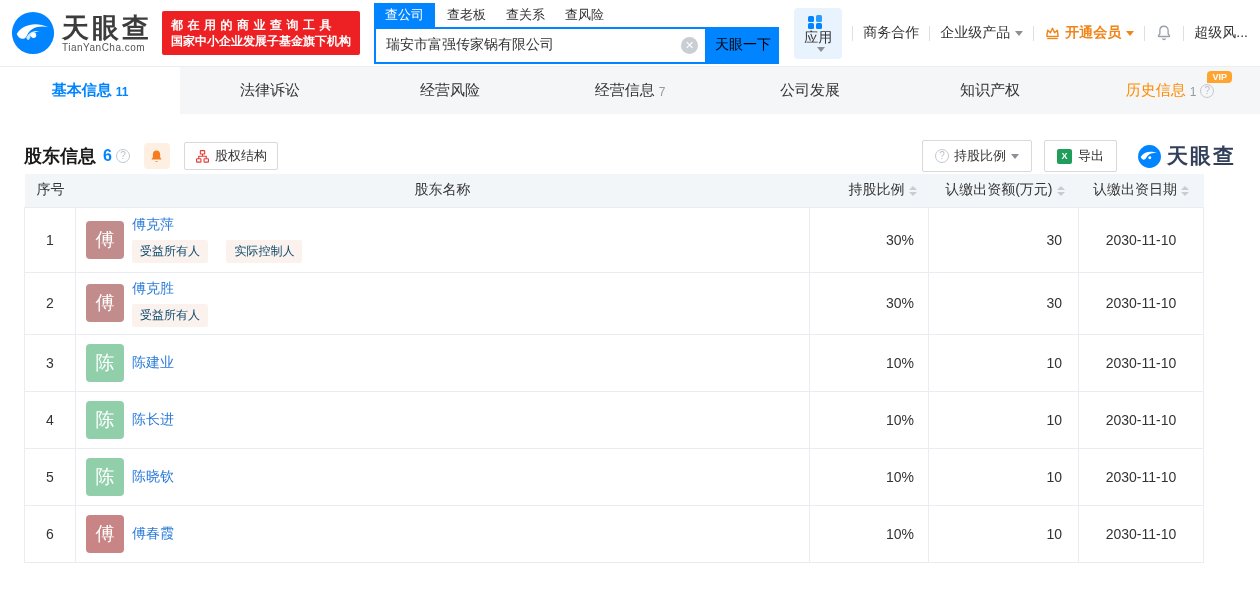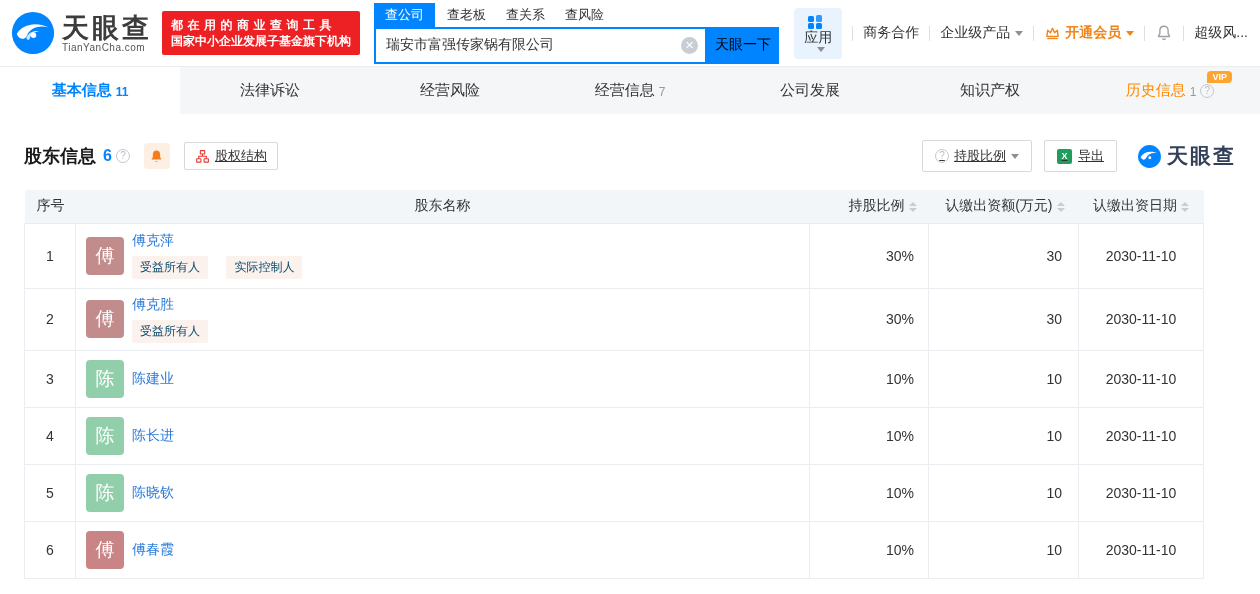--- a/index.html
+++ b/index.html
@@ -44,25 +44,25 @@
   .ptab.active { background:#fff; color:#0084ff; font-weight:bold; }
   .ptab-count { font-size:12px; color:#999; margin-left:4px; margin-top:2px; }
   .ptab.active .ptab-count { color:#0084ff; }
   .ptab.vip-tab { color:#ff8a00; }
   .vip-badge { position:absolute; top:4px; right:28px; background:#ffa42e; color:#fff; font-size:9px; font-weight:bold; padding:1px 5px; border-radius:4px 4px 4px 0; }
   .qmark { display:inline-block; width:14px; height:14px; border:1px solid #c3c7cf; border-radius:50%; color:#b9bec8; font-size:10px; line-height:12px; text-align:center; margin-left:4px; }
   .qmark::before { content:"?"; }
 
   
   .content { padding:26px 24px 0; }
-  .secbar { display:flex; align-items:center; margin-bottom:18px; }
+  .secbar { display:flex; align-items:center; margin-bottom:2px; }
   .sec-title { font-size:18px; font-weight:bold; color:#1a1a1a; }
   .sec-count { font-size:16px; font-weight:bold; color:#0084ff; margin-left:7px; }
   .bell-chip { width:26px; height:26px; background:#fdf0e3; border-radius:4px; display:flex; align-items:center; justify-content:center; margin-left:14px; cursor:pointer; }
-  .btn { display:inline-flex; align-items:center; border:1px solid #d9d9d9; border-radius:2px; background:#fff; font-size:13px; color:#333; padding:6px 12px; cursor:pointer;text-decoration:underline; }
+  .btn { display:inline-flex; align-items:center; border:1px solid #d9d9d9; border-radius:2px; background:#fff; font-size:13px; color:#333; padding:6px 12px; cursor:pointer; }
   .btn + .btn { margin-left:12px; }
   .equity-btn { margin-left:14px; padding:4px 10px; }
   .spacer { flex:1; }
   .wm { display:flex; align-items:center; margin-left:20px; }
   .wm-txt { font-size:21px; font-weight:bold; color:#32405a; letter-spacing:2px; margin-left:5px; }
   .xls-ic { width:15px; height:15px; background:#1e9e5a; border-radius:2px; color:#fff; font-size:9px; font-weight:bold; line-height:15px; text-align:center; margin-right:6px; }
   .xls-ic::before { content:"X"; }
 
   
   table { width:1180px; border-collapse:collapse; table-layout:fixed; }

